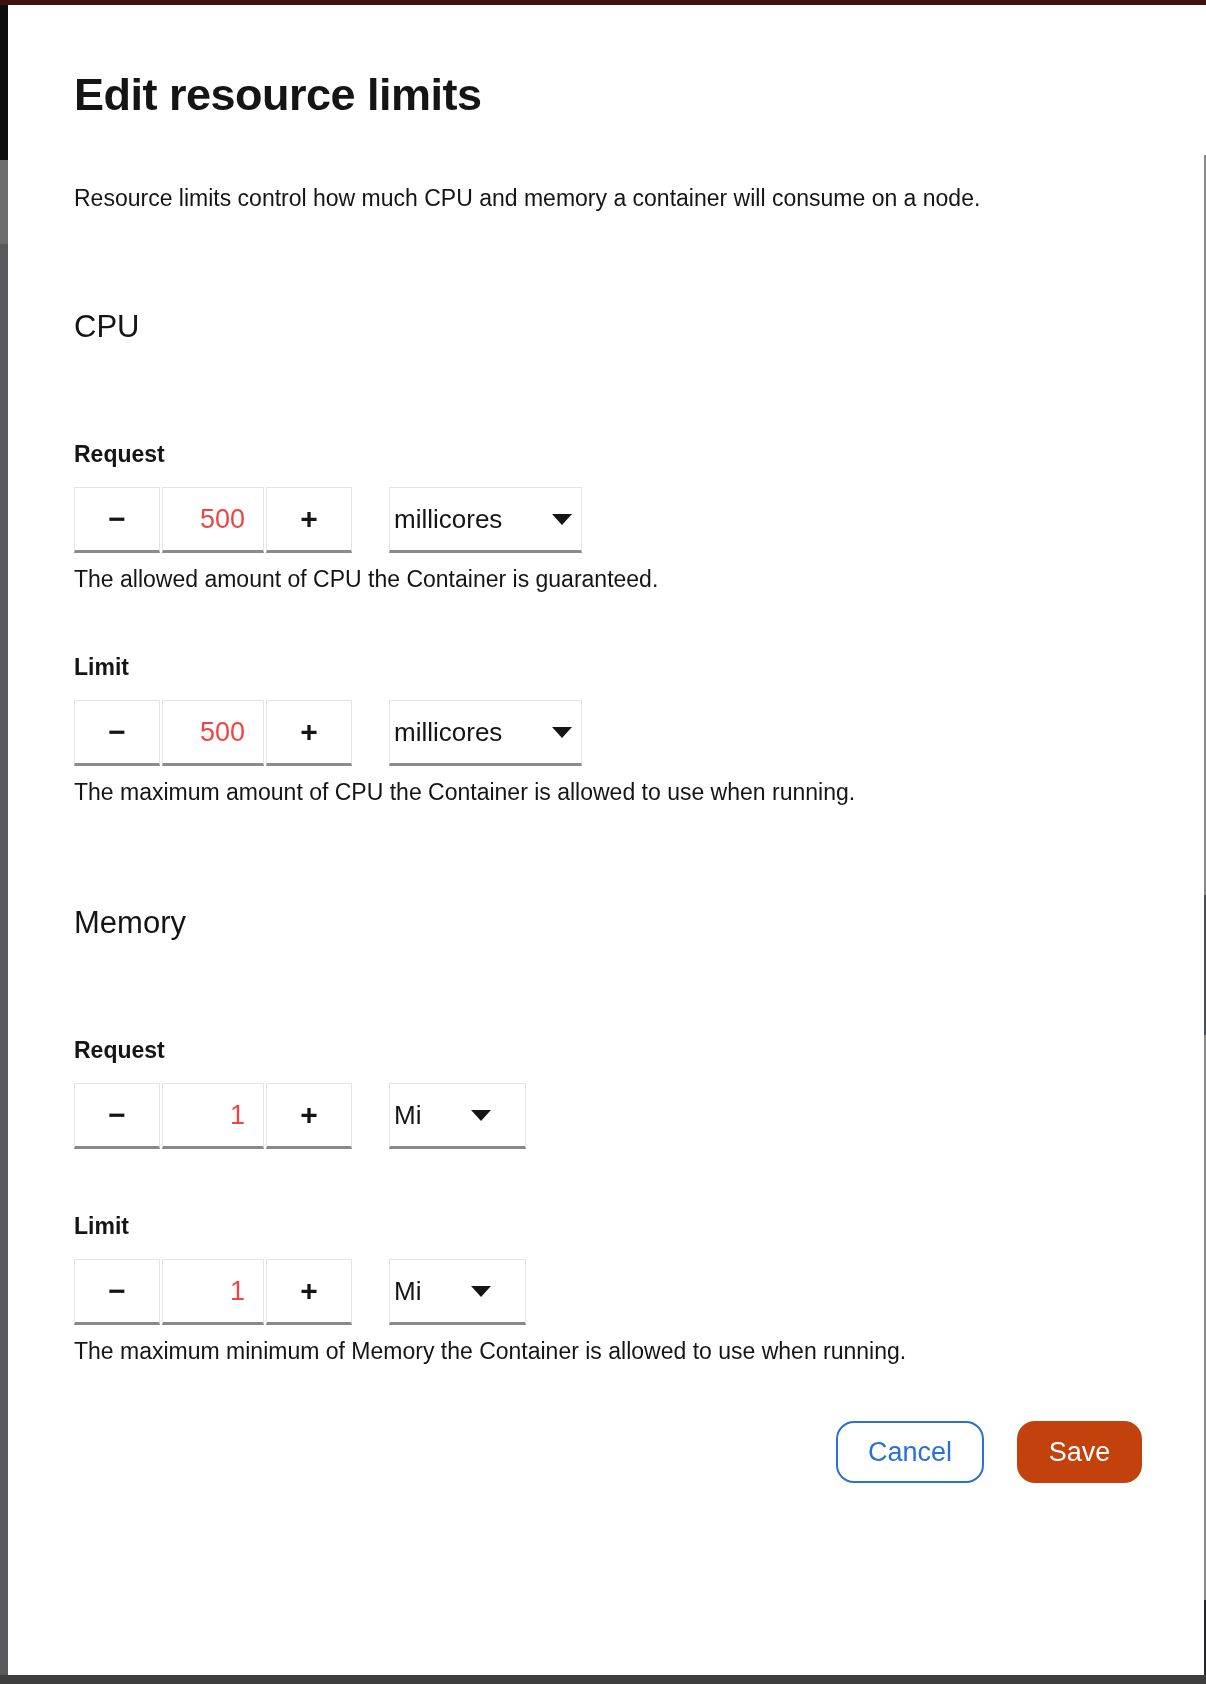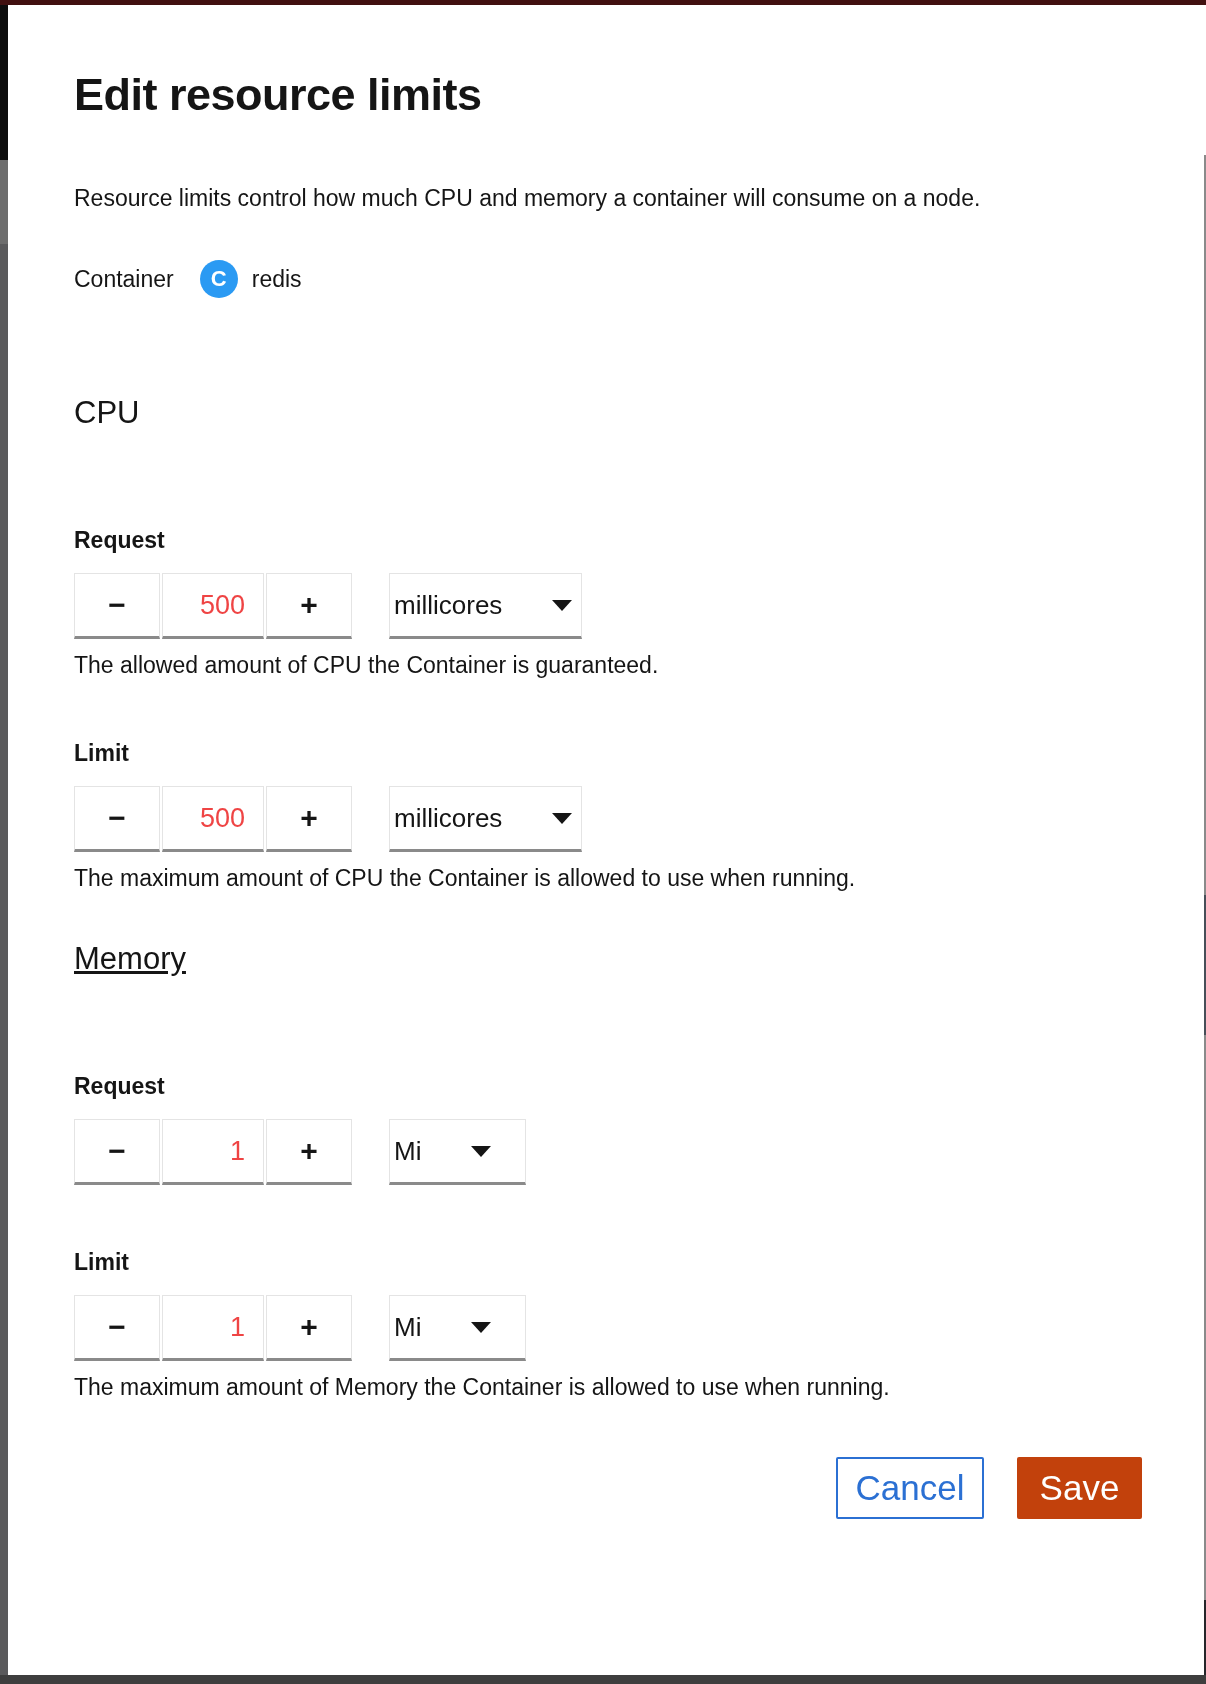--- a/index.html
+++ b/index.html
@@ -41,21 +41,21 @@
   .badge{
     width:38px;height:38px;border-radius:50%;background:#2b9af3;
     color:#ffffff;font-size:22px;font-weight:700;
     display:flex;align-items:center;justify-content:center;
     margin-left:26px;margin-right:14px;
   }
   .section-heading{
     font-size:31px;font-weight:400;margin:0;line-height:36px;
   }
   .section-heading.cpu{margin-top:96px;}
-  .section-heading.memory{margin-top:48px;text-decoration:underline;}
+  .section-heading.memory{margin-top:98px;}
   .field-label{
     font-size:23px;font-weight:700;line-height:28px;
   }
   .field-label.first{margin-top:95px;}
   .field-label.later-cpu{margin-top:59px;}
   .field-label.later-mem{margin-top:63px;}
   .control-row{
     margin-top:19px;display:flex;align-items:flex-start;
   }
   .stepper{display:flex;gap:2px;}
@@ -86,22 +86,22 @@
   }
   .unit-wide .caret{margin-right:9px;}
   .unit-small .caret{margin-right:34px;}
   .help{
     margin-top:11px;font-size:23px;line-height:30px;
   }
   .actions{
     margin-top:55px;display:flex;justify-content:flex-end;gap:33px;
   }
   .btn{
-    box-sizing:border-box;height:62px;border-radius:2px;
-    font-family:inherit;font-size:35px;cursor:pointer;
+    box-sizing:border-box;height:62px;border-radius:18px;
+    font-family:inherit;font-size:27px;cursor:pointer;
     display:flex;align-items:center;justify-content:center;
   }
   .btn-cancel{
     width:148px;background:#ffffff;color:#2b70d3;border:2px solid #2b70d3;
   }
   .btn-save{
     width:125px;background:#c2410c;color:#ffffff;border:none;
   }
 </style>
 </head>
@@ -116,25 +116,20 @@
 <div class="edge edge-right-3"></div>
 <div class="edge edge-right-4"></div>
 <div class="edge edge-bottom"></div>
 
 <div class="modal">
 
   <h1 class="title">Edit resource limits</h1>
 
   <div class="description">Resource limits control how much CPU and memory a container will consume on a node.</div>
 
-  <div class="container-row">
-    <span>Container</span>
-    <span class="badge">C</span>
-    <span>redis</span>
-  </div>
 
   <h2 class="section-heading cpu">CPU</h2>
 
   <div class="field-label first">Request</div>
   <div class="control-row">
     <div class="stepper">
       <div class="seg seg-btn">−</div>
       <div class="seg seg-input">
         <input type="text" value="500" style="">
       </div>
@@ -187,20 +182,20 @@
       <div class="seg seg-input">
         <input type="text" value="1" style="">
       </div>
       <div class="seg seg-btn">+</div>
     </div>
     <div class="unit unit-small">
       <span>Mi</span>
       <span class="caret"></span>
     </div>
   </div>
-  <div class="help">The maximum amount of Memory the Container is allowed to use when running.</div>
+  <div class="help">The maximum minimum of Memory the Container is allowed to use when running.</div>
 
   <div class="actions">
     <button class="btn btn-cancel">Cancel</button>
     <button class="btn btn-save">Save</button>
   </div>
 
 </div>
 
 </body></html>

